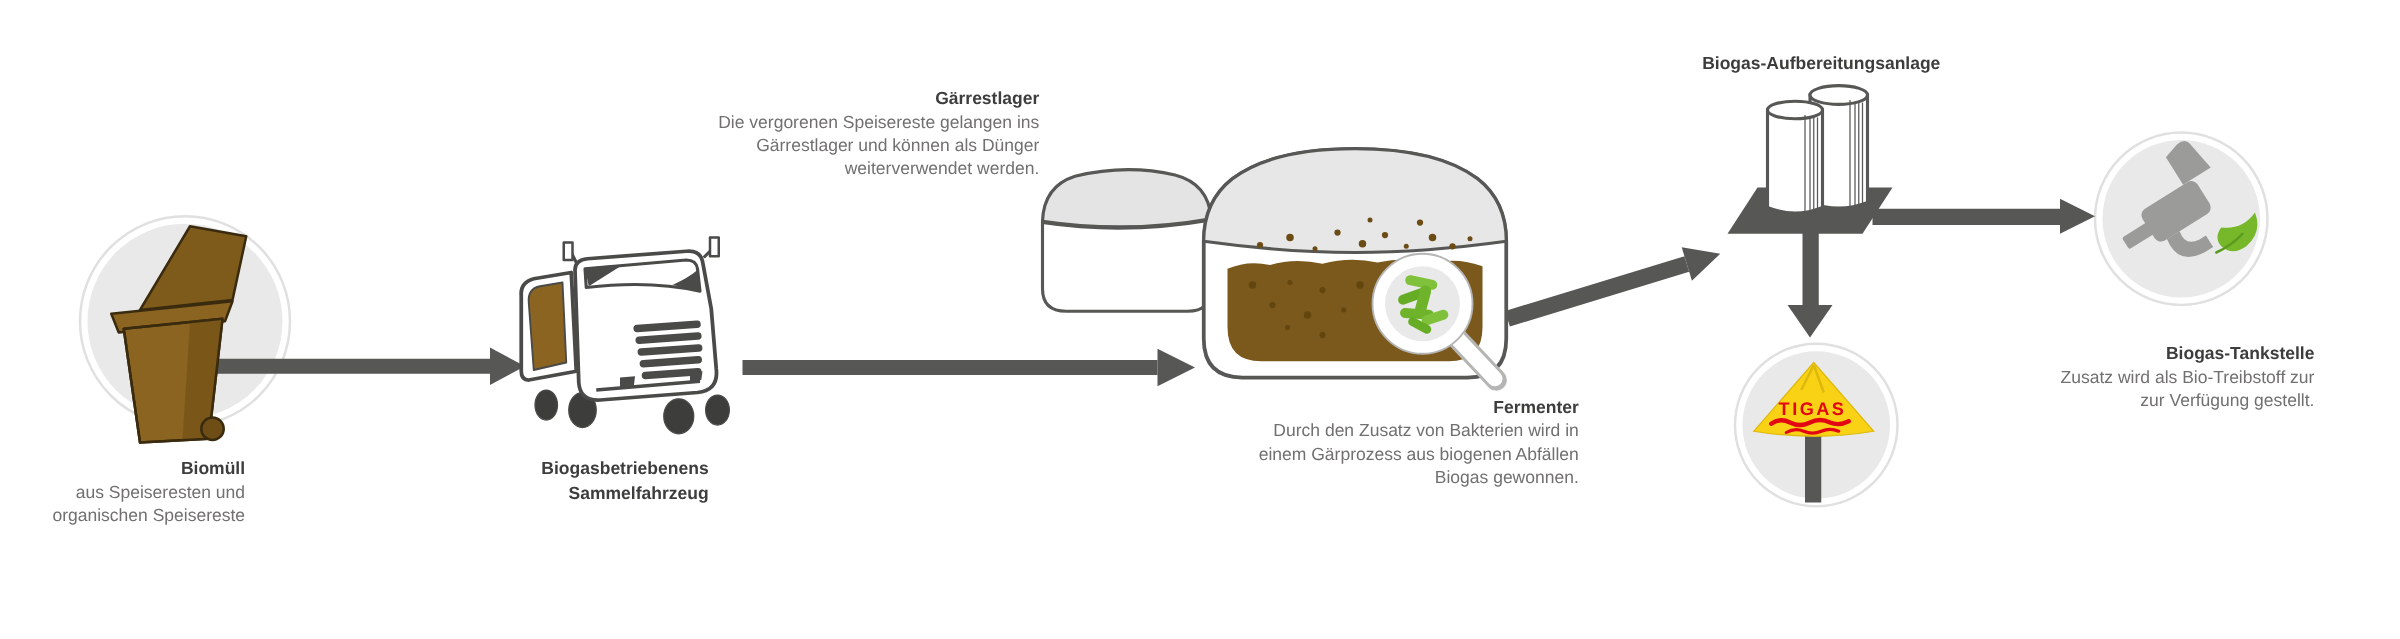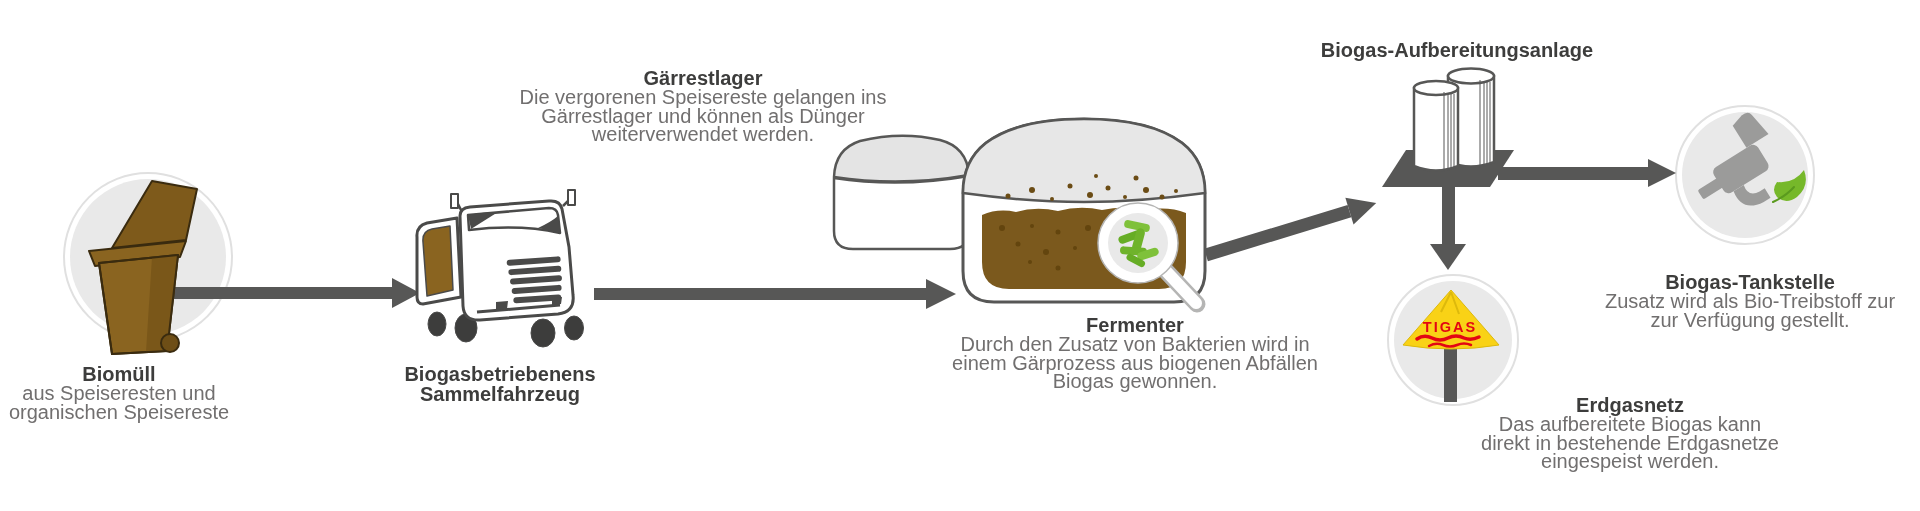--- a/index.html
+++ b/index.html
@@ -4,22 +4,22 @@
 <style>
   html,body { margin:0; padding:0; background:#ffffff; }
   .canvas {
     position:relative; width:1920px; height:511px; overflow:hidden;
     font-family:"Liberation Sans","DejaVu Sans",sans-serif;
     background:#ffffff;
   }
   .diagram-svg { position:absolute; left:0; top:0; }
   .cap {
     position:absolute; transform:translateX(-50%);
-    text-align:center; white-space:nowrap;
-    color:var(--c-body,#716f6f); font-size:20px; line-height:18.5px;
+    text-align:right; white-space:nowrap;
+    color:var(--c-body,#716f6f); font-size:14px; line-height:18.5px;
   }
   .cap-title { color:var(--c-title,#3d3d3c); font-weight:bold; line-height:20px; }
 </style>
 </head>
 <body>
 
 <div class="canvas">
 
   <svg class="diagram-svg" width="1920" height="511" viewBox="0 0 1920 511">
 
@@ -215,26 +215,20 @@
     <div class="cap-title">Fermenter</div>
     <div>Durch den Zusatz von Bakterien wird in</div>
     <div>einem Gärprozess aus biogenen Abfällen</div>
     <div>Biogas gewonnen.</div>
   </div>
 
   <div class="cap" style="left:1457px; top:40px">
     <div class="cap-title">Biogas-Aufbereitungsanlage</div>
   </div>
 
-  <div class="cap" style="left:1630px; top:395px">
-    <div class="cap-title">Erdgasnetz</div>
-    <div>Das aufbereitete Biogas kann</div>
-    <div>direkt in bestehende Erdgasnetze</div>
-    <div>eingespeist werden.</div>
-  </div>
 
   <div class="cap" style="left:1750px; top:272px">
     <div class="cap-title">Biogas-Tankstelle</div>
     <div>Zusatz wird als Bio-Treibstoff zur</div>
     <div>zur Verfügung gestellt.</div>
   </div>
 
 </div>
 
 </body></html>

